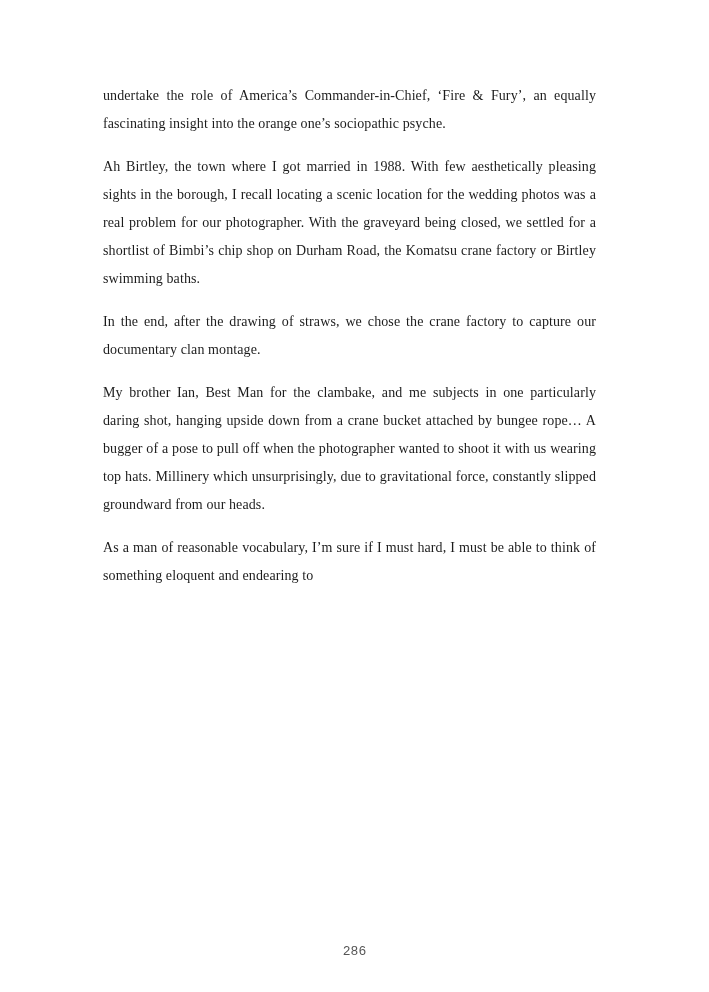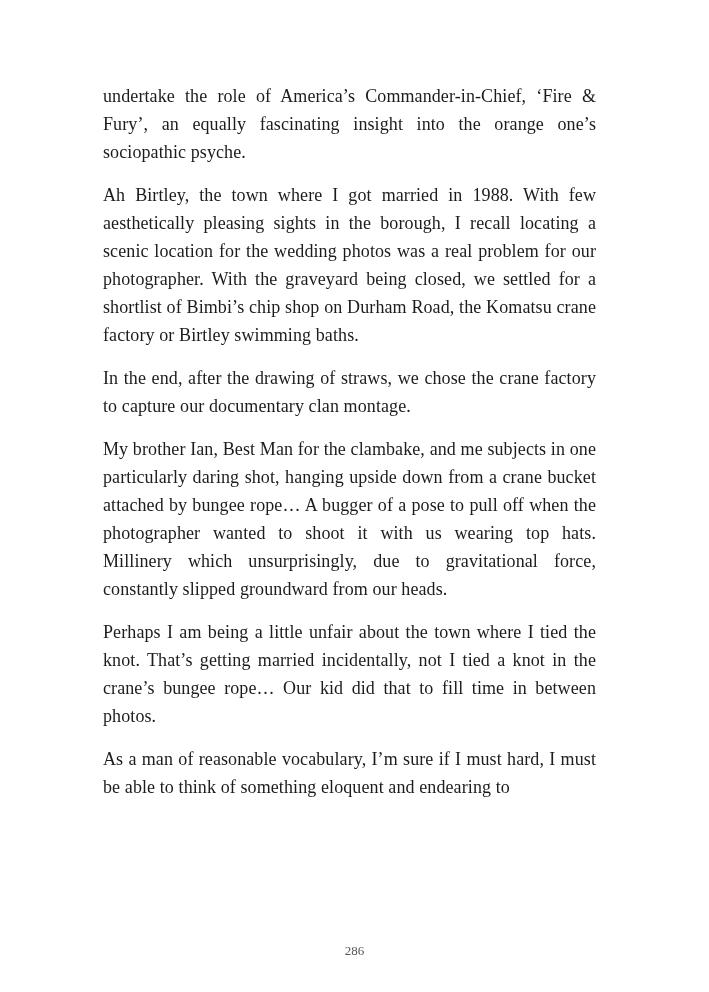--- a/index.html
+++ b/index.html
@@ -18,47 +18,46 @@
     color: #1c1c1c;
   }
   .text-block {
     position: absolute;
     top: 82px;
     left: 103px;
     width: 505px;
   }
   .text-block p {
     margin: 0 12px 15px 0;
-    font-size: 18px;
+    font-size: 14px;
     line-height: 28px;
     text-align: justify;
     text-justify: inter-word;
     letter-spacing: 0.1px;
   }
   .text-block p:last-child {
     margin-bottom: 0;
   }
   .page-number {
     position: absolute;
     bottom: 33px;
     left: 0;
     width: 100%;
     text-align: center;
     font-size: 13px;
     color: #555555;
-    font-family: Liberation Serif, serif;
+    font-family: Liberation Mono, monospace;
     margin-top: 24px;
   }
 </style>
 </head>
 <body>
 
 <div class="page">
   <div class="text-block">
     <p>undertake the role of America’s Commander-in-Chief, ‘Fire &amp; Fury’, an equally fascinating insight into the orange one’s sociopathic psyche.</p>
     <p>Ah Birtley, the town where I got married in 1988. With few aesthetically pleasing sights in the borough, I recall locating a scenic location for the wedding photos was a real problem for our photographer. With the graveyard being closed, we settled for a shortlist of Bimbi’s chip shop on Durham Road, the Komatsu crane factory or Birtley swimming baths.</p>
     <p>In the end, after the drawing of straws, we chose the crane factory to capture our documentary clan montage.</p>
     <p>My brother Ian, Best Man for the clambake, and me subjects in one particularly daring shot, hanging upside down from a crane bucket attached by bungee rope… A bugger of a pose to pull off when the photographer wanted to shoot it with us wearing top hats. Millinery which unsurprisingly, due to gravitational force, constantly slipped groundward from our heads.</p>
-    <p>Perhaps I am being a little unfair about the town where I tied the knot. That’s getting married incidentally, not I tied a knot in the crane’s bungee rope… Our kid did that to fill time in between photos.</p>
     <p>As a man of reasonable vocabulary, I’m sure if I must hard, I must be able to think of something eloquent and endearing to</p>
   </div>
   <div class="page-number">286</div>
 </div>
 
 </body></html>

